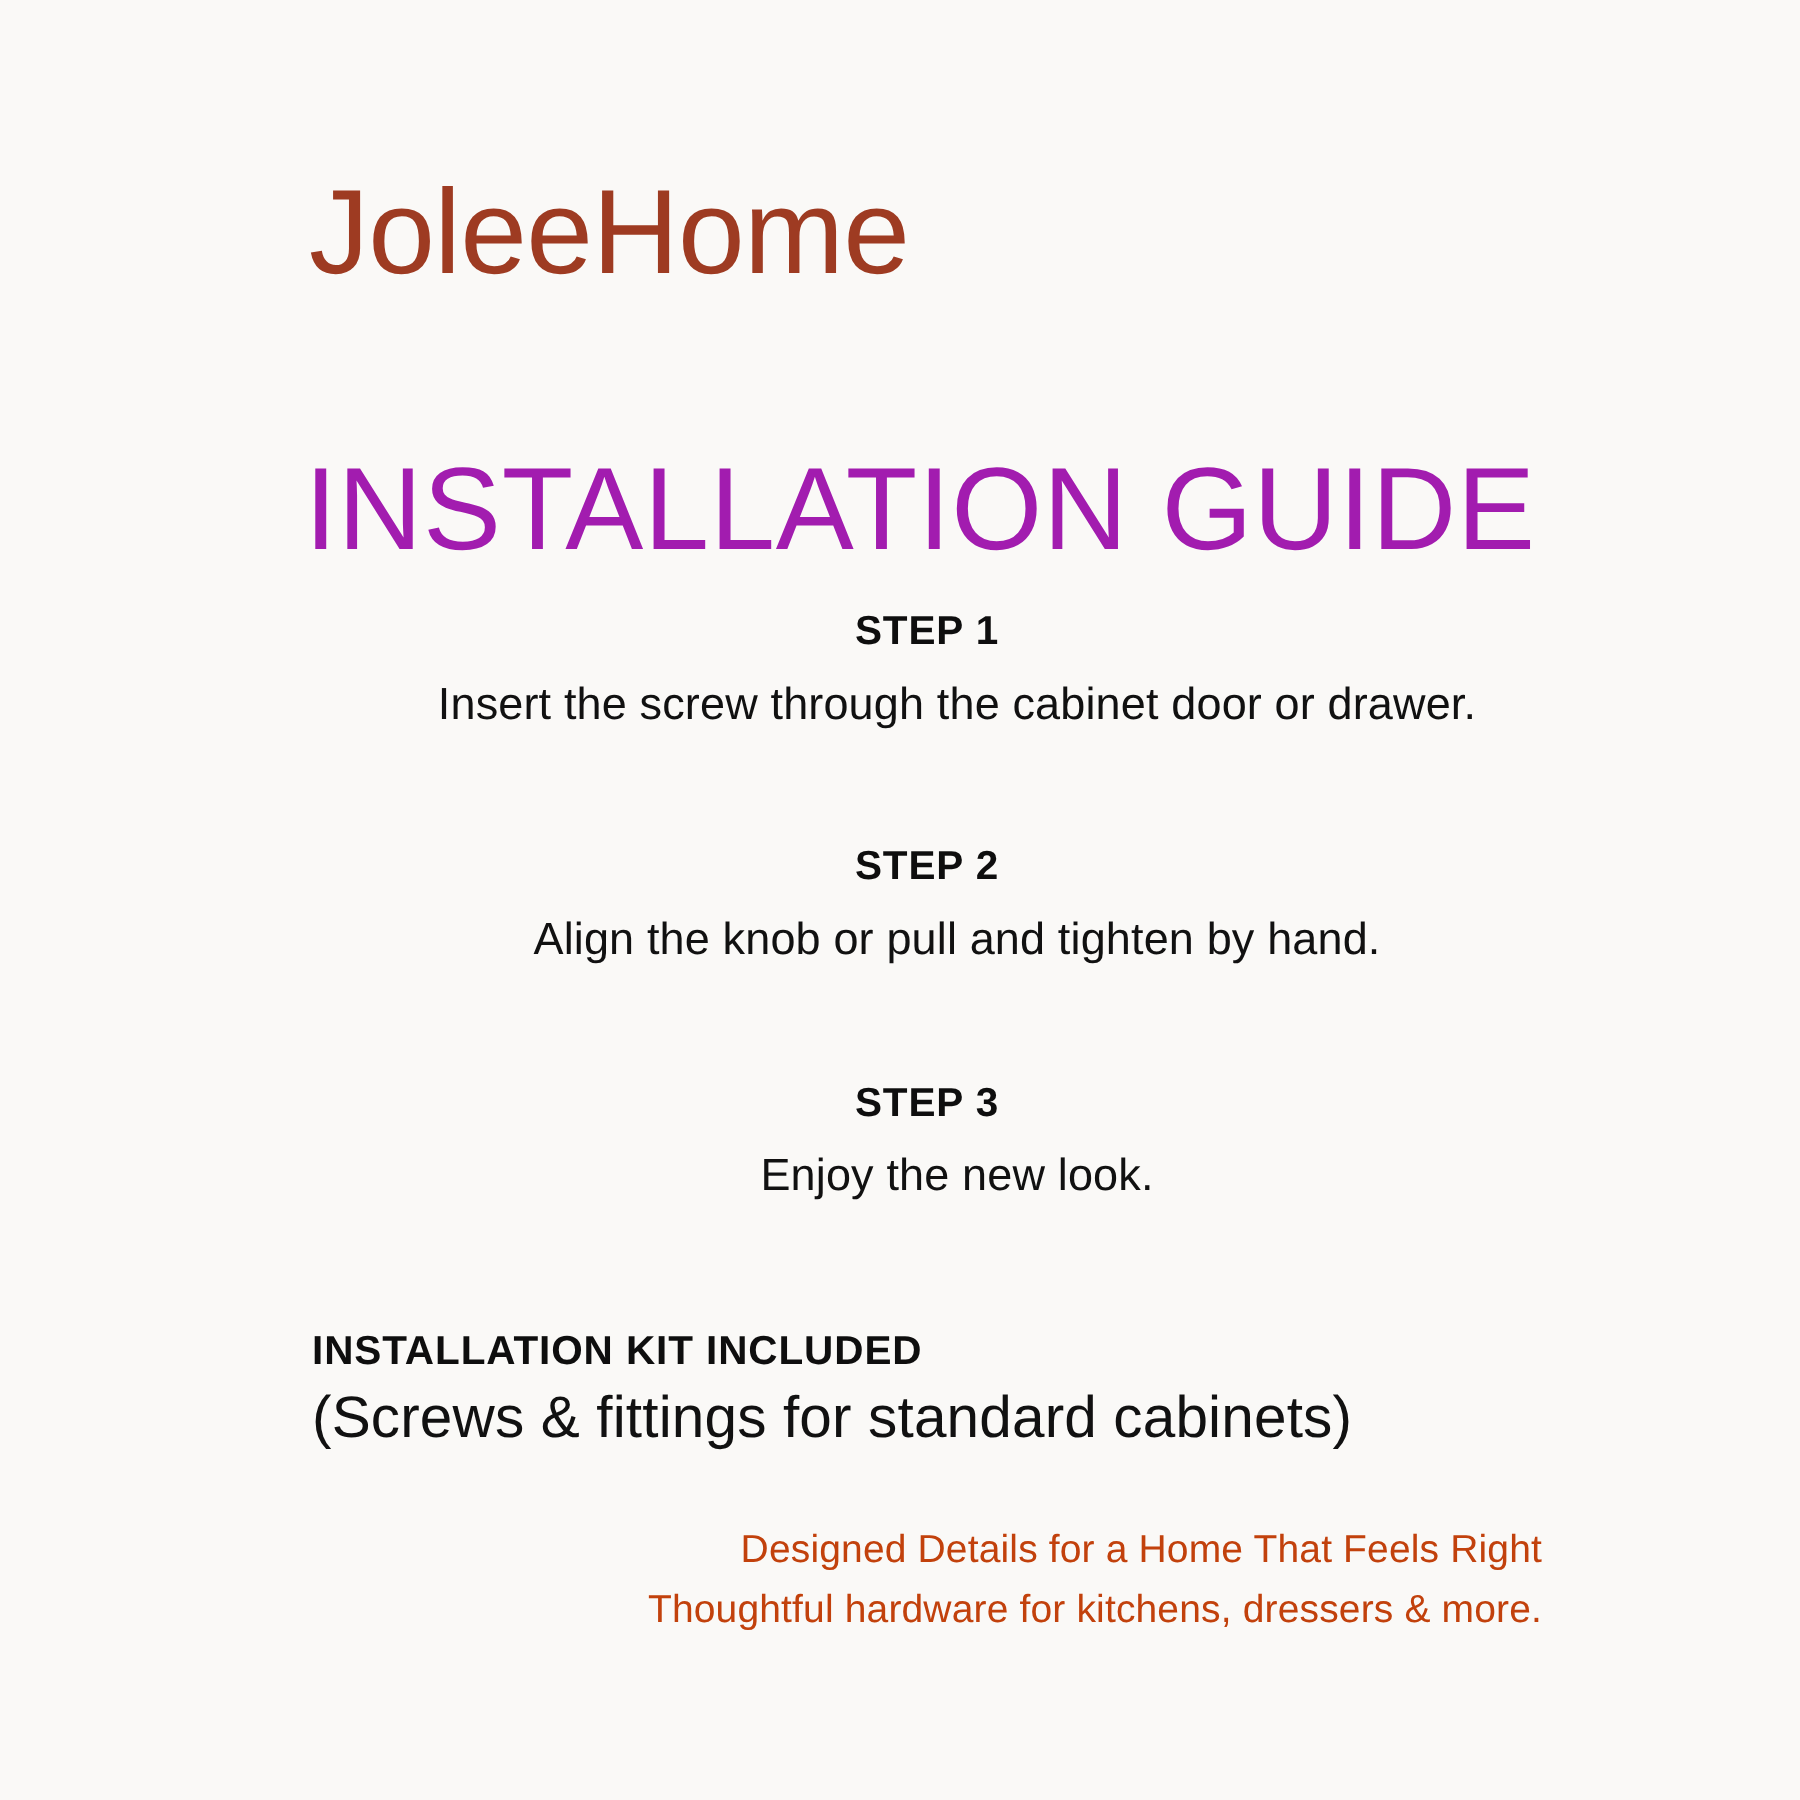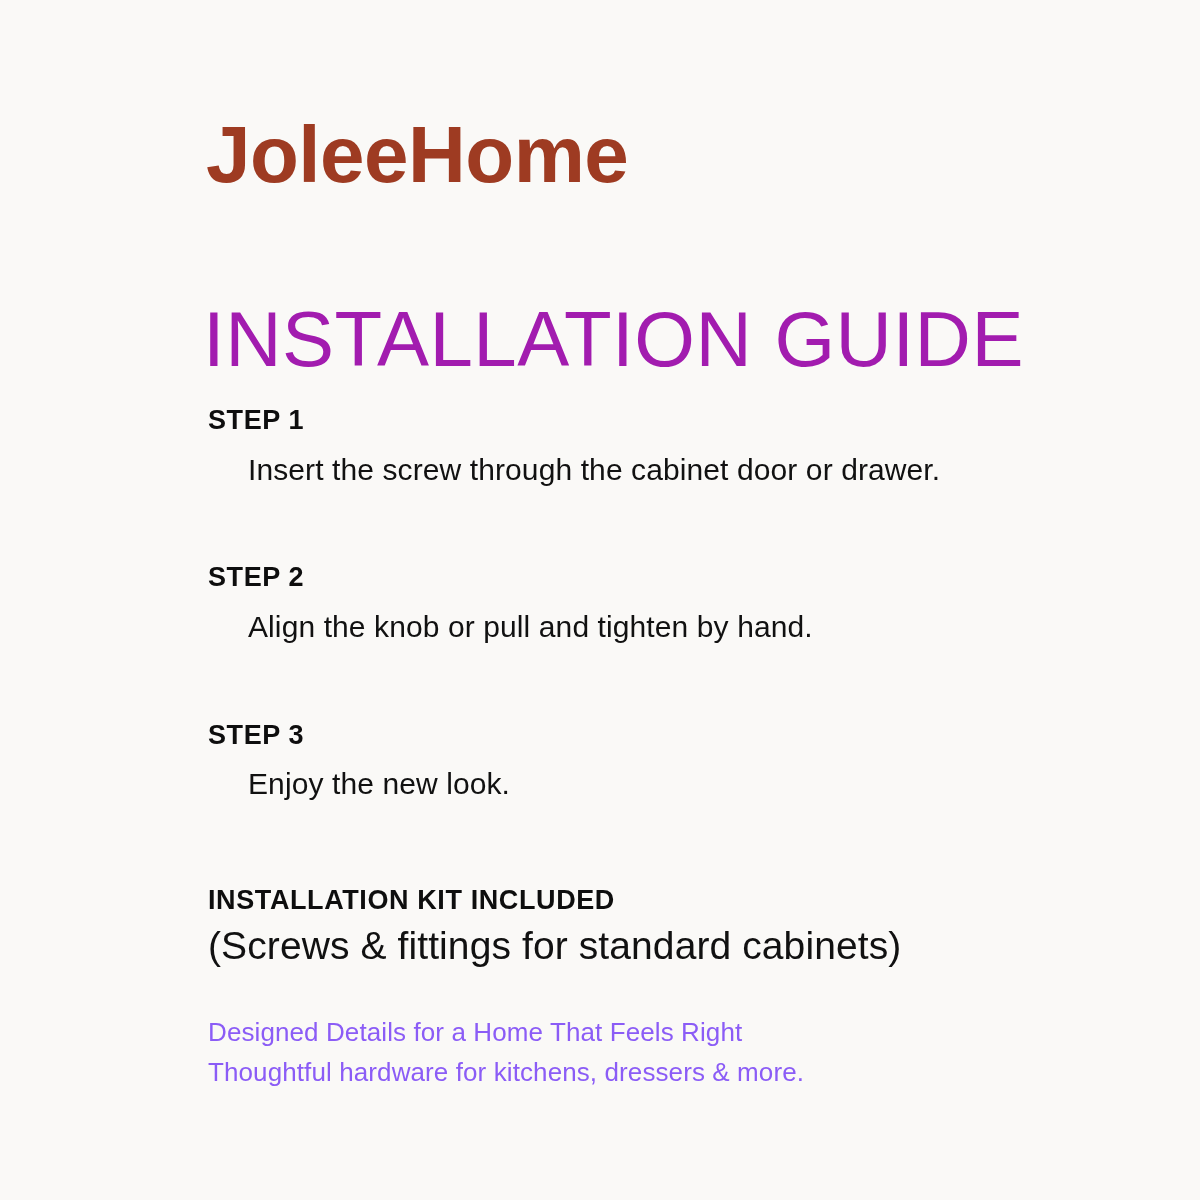--- a/index.html
+++ b/index.html
@@ -23,21 +23,21 @@
     box-sizing: border-box;
   }
 
   
   .brand {
     position: absolute;
     left: 206px;
     top: 115px;
     font-family: "Liberation Sans", sans-serif;
     font-size: 80px;
-    font-weight: 700;
+    font-weight: 400;
     letter-spacing: -0.5px;
     line-height: 1;
     color: #9e3b22;
     white-space: nowrap;
   }
 
   
   .main-title {
     position: absolute;
     left: 203px;
@@ -56,20 +56,21 @@
   
   .steps {
     position: absolute;
     left: 208px;
     top: 404px;
     width: 820px;
   }
 
   .step {
     margin: 0 0 70px 0;
+    text-align: center;
   }
   .step:last-child { margin-bottom: 0; }
 
   .step-label {
     font-family: "Liberation Sans", sans-serif;
     font-size: 27px;
     font-weight: 700;
     letter-spacing: 0.6px;
     color: #0e0e0e;
     line-height: 1.25;
@@ -115,22 +116,23 @@
     position: absolute;
     left: 208px;
     top: 1012px;
     width: 820px;
   }
   .footer-line {
     font-family: "Liberation Sans", sans-serif;
     font-size: 26px;
     font-weight: 300;
     letter-spacing: 0.1px;
-    color: #8b5cf6;
+    color: #c2410c;
     line-height: 1.55;
+    text-align: right;
   }
 </style>
 </head>
 <body>
 
 <div class="page">
 
   <div class="brand">JoleeHome</div>
 
   <h1 class="main-title">INSTALLATION GUIDE</h1>

